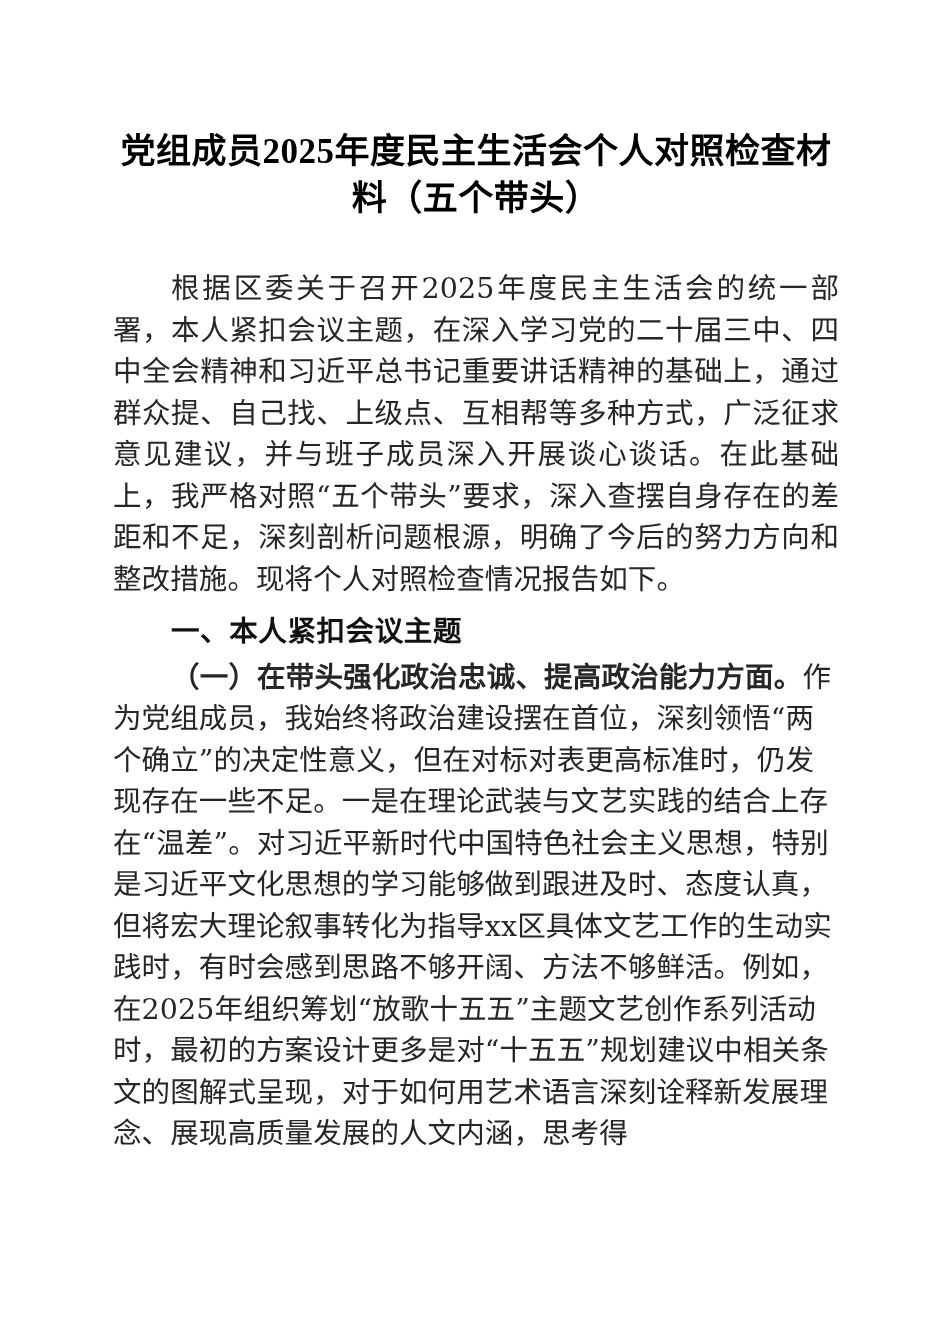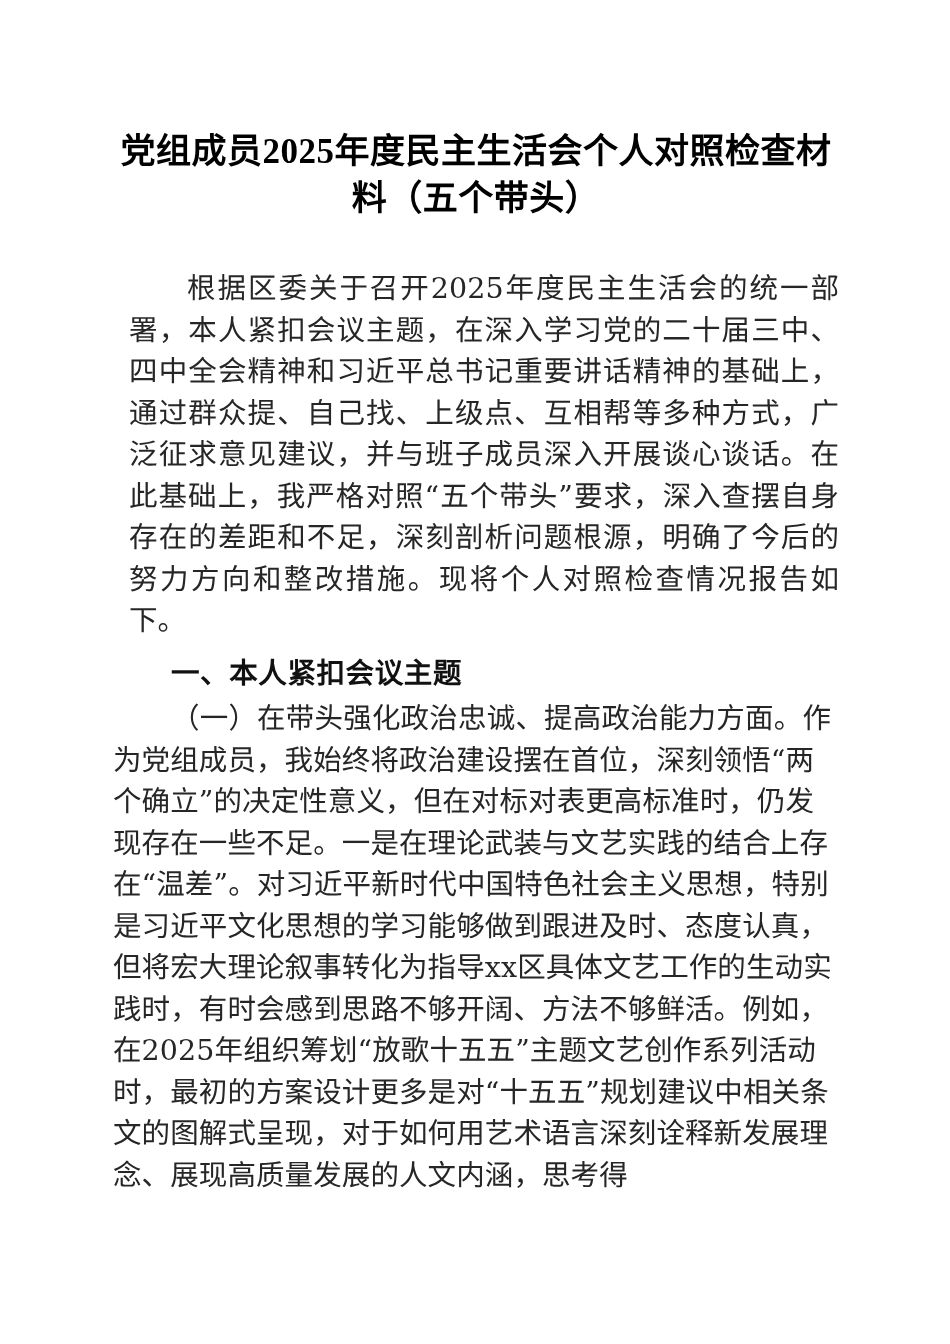--- a/index.html
+++ b/index.html
@@ -58,21 +58,20 @@
     text-align-last: left;
     text-justify: inter-ideograph;
     letter-spacing: 0.1px;
     text-indent: 58px;
     color: #262626;
     word-break: break-all;
   }
 
   .para-gap-top {
     margin-top: 46px;
-    margin-left: 16px;
   }
 
   
   .section-heading {
     margin: 0;
     padding-top: 11px;
     font-family: "Liberation Sans", "DejaVu Sans", sans-serif;
     font-weight: 700;
     font-size: 28.5px;
     line-height: 41.5px;
@@ -82,21 +81,21 @@
     word-break: break-all;
   }
 
   
   .sub-para {
     margin: 0;
     padding-top: 4px;
   }
 
   .lead-bold {
-    font-weight: 400;
+    font-weight: 700;
     letter-spacing: 0.2px;
   }
 
   
   .clipped {
     text-align: left;
   }
 </style>
 </head>
 <body>

